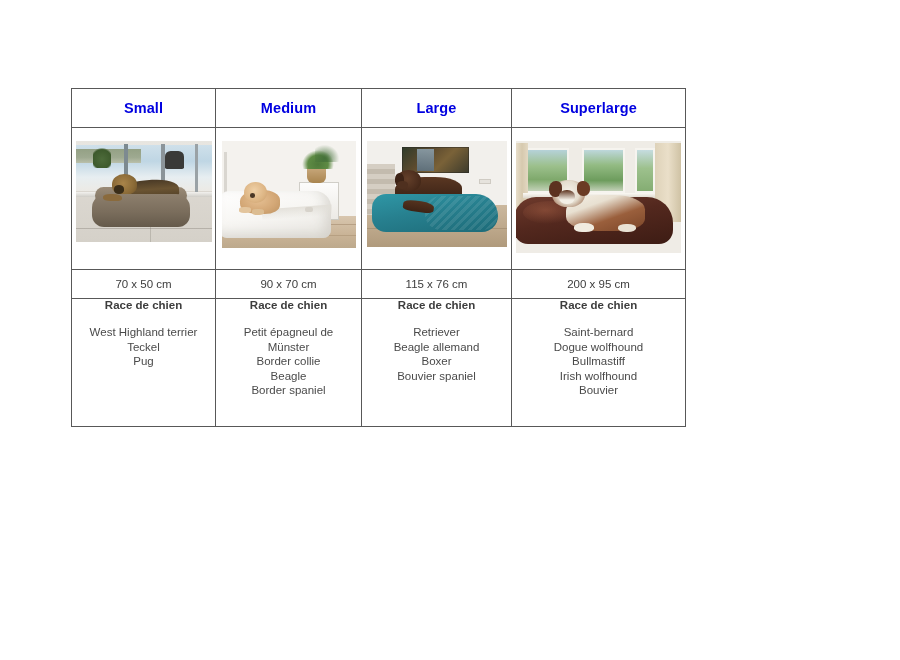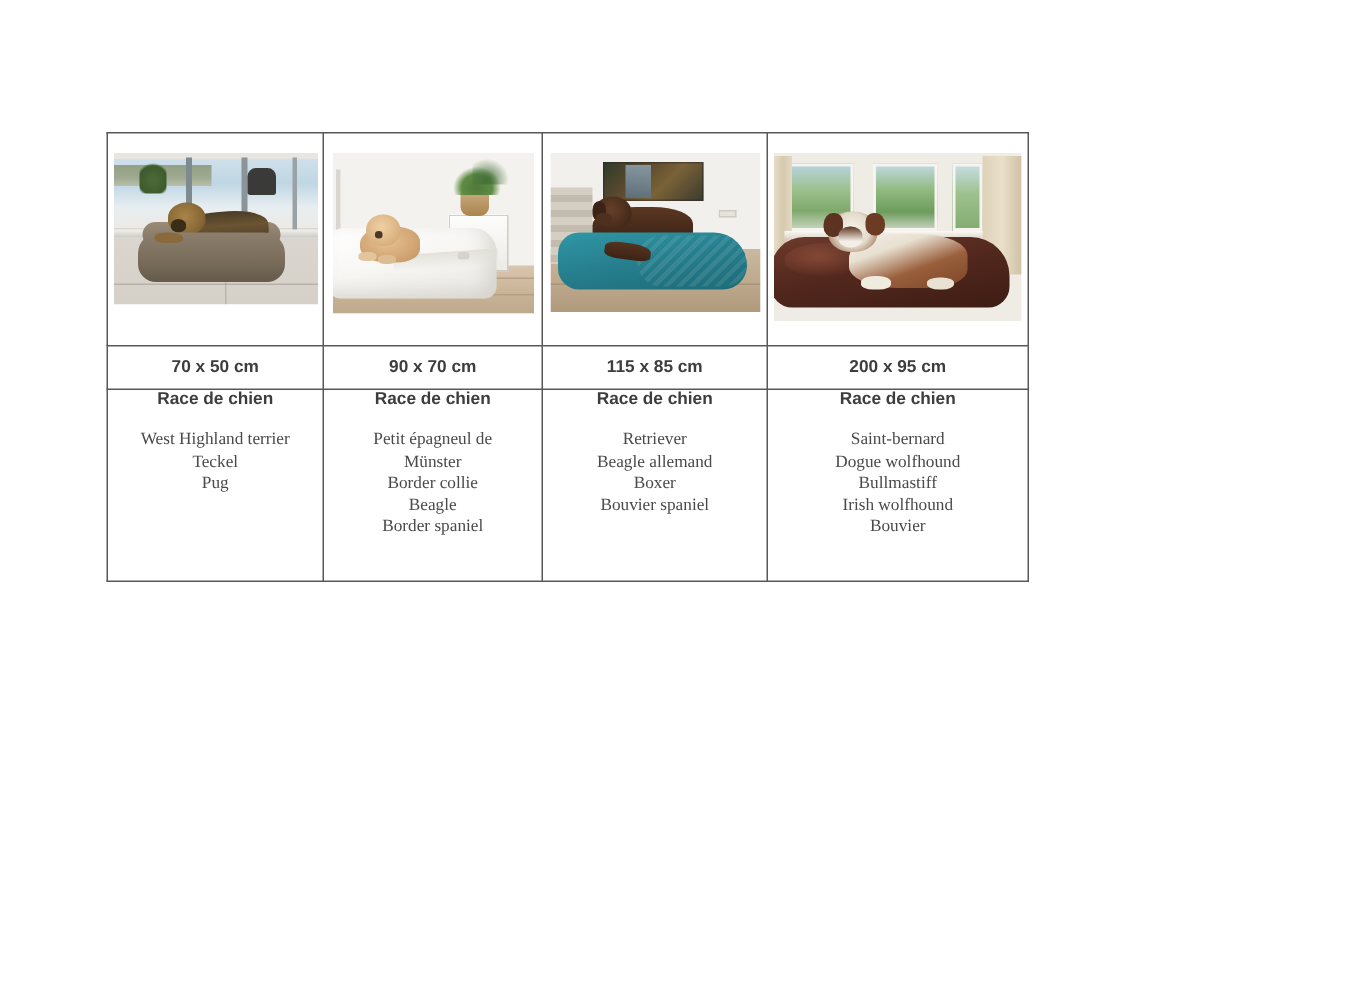--- a/index.html
+++ b/index.html
@@ -297,21 +297,21 @@
 
   
   .size-cell {
     height: 28px;
     text-align: center;
     vertical-align: middle;
   }
   .size-label {
     display: block;
     font-size: 11.5px;
-    font-weight: bold;
+    font-weight: normal;
     color: #3d3d3d;
     line-height: 28px;
   }
 
   
   .breed-cell {
     height: 127px;
     text-align: center;
     vertical-align: top;
     padding-top: 11px;
@@ -320,21 +320,20 @@
     display: block;
     font-size: 11.5px;
     font-weight: bold;
     color: #3d3d3d;
     margin-bottom: 14px;
   }
   .breed-list {
     list-style: none;
     margin: 0;
     padding: 0;
-    font-family: Liberation Serif, serif;
   }
   .breed-list li {
     font-size: 11.5px;
     color: #4a4a4a;
     line-height: 14.5px;
   }
 </style>
 </head>
 <body>
 
@@ -342,20 +341,34 @@
 
   <table class="size-table">
     <colgroup>
       <col class="c-small">
       <col class="c-medium">
       <col class="c-large">
       <col class="c-superlarge">
     </colgroup>
 
     <tbody>
+        <tr>
+      <td class="hdr-cell">
+        <span class="hdr-label">Small</span>
+      </td>
+      <td class="hdr-cell">
+        <span class="hdr-label">Medium</span>
+      </td>
+      <td class="hdr-cell">
+        <span class="hdr-label">Large</span>
+      </td>
+      <td class="hdr-cell">
+        <span class="hdr-label">Superlarge</span>
+      </td>
+    </tr>
 
     <tr>
       <td class="photo-cell">
         <div class="photo-frame ph-small" title="small terrier lying on a brown dog bed in front of a window wall">
           <div class="scene">
             <div class="layer p1-floor"></div>
             <div class="layer p1-glass"></div>
             <div class="layer p1-hills"></div>
             <div class="layer p1-bush"></div>
             <div class="layer p1-mull-a"></div>
@@ -445,21 +458,21 @@
     </tr>
 
     <tr>
       <td class="size-cell">
         <span class="size-label">70 x 50 cm</span>
       </td>
       <td class="size-cell">
         <span class="size-label">90 x 70 cm</span>
       </td>
       <td class="size-cell">
-        <span class="size-label">115 x 85 cm</span>
+        <span class="size-label">115 x 76 cm</span>
       </td>
       <td class="size-cell">
         <span class="size-label">200 x 95 cm</span>
       </td>
     </tr>
 
     <tr>
       <td class="breed-cell">
         <span class="breed-title">Race de chien</span>
         <ul class="breed-list">

